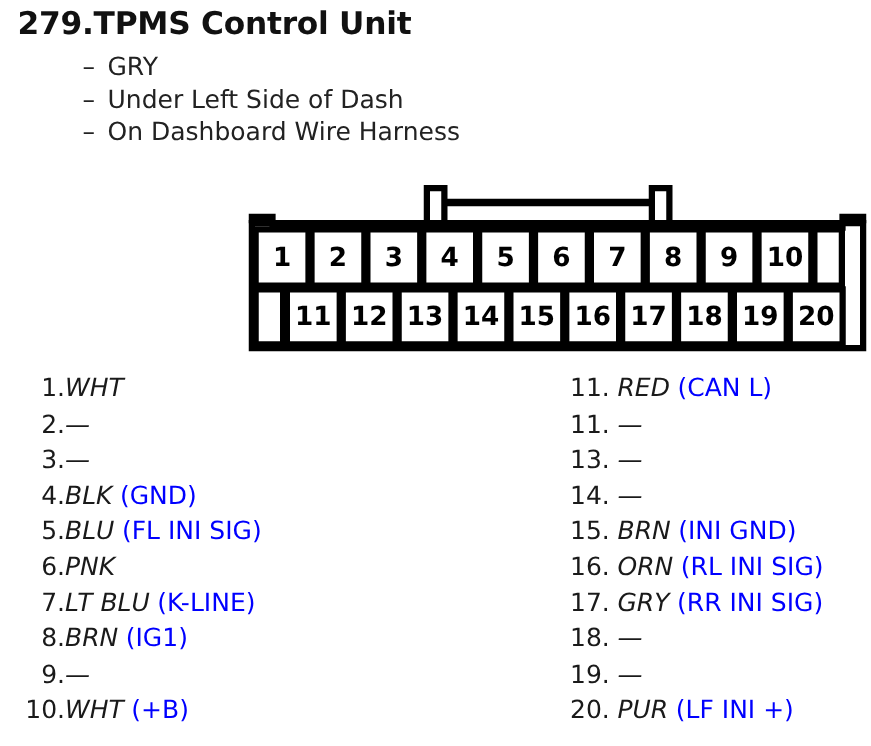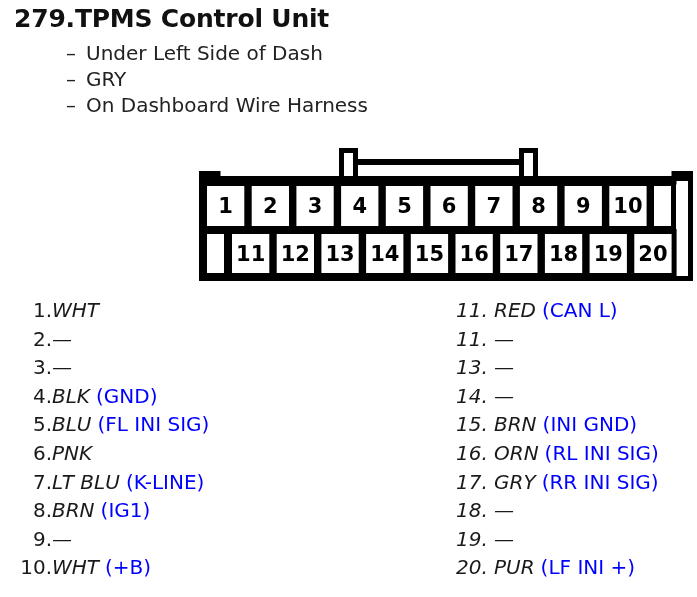--- a/index.html
+++ b/index.html
@@ -107,43 +107,42 @@
     display: inline-block;
     color: #1a1a1a;
   }
   #pin-column-left .pin-num {
     width: 34px;
     text-align: right;
   }
   #pin-column-right .pin-num {
     width: 38px;
     text-align: left;
-    font-style: italic;
   }
   .pin-wire {
     color: #1a1a1a;
     margin-right: 6px;
     font-style: italic;
   }
   .pin-wire.is-empty { margin-right: 0; }
   .pin-func {
     color: #0000ff;
   }
 </style>
 </head>
 <body>
 
 <div id="header-block">
   <div id="page-title">279.TPMS Control Unit</div>
   <ul id="spec-list">
     <li>
-      <span class="spec-dash">–</span><span>Under Left Side of Dash</span>
+      <span class="spec-dash">–</span><span>GRY</span>
     </li>
     <li>
-      <span class="spec-dash">–</span><span>GRY</span>
+      <span class="spec-dash">–</span><span>Under Left Side of Dash</span>
     </li>
     <li>
       <span class="spec-dash">–</span><span>On Dashboard Wire Harness</span>
     </li>
   </ul>
 </div>
 
 <div id="connector-diagram">
   <svg id="connector-svg" width="500" height="142" viewBox="0 0 500 142">
 

